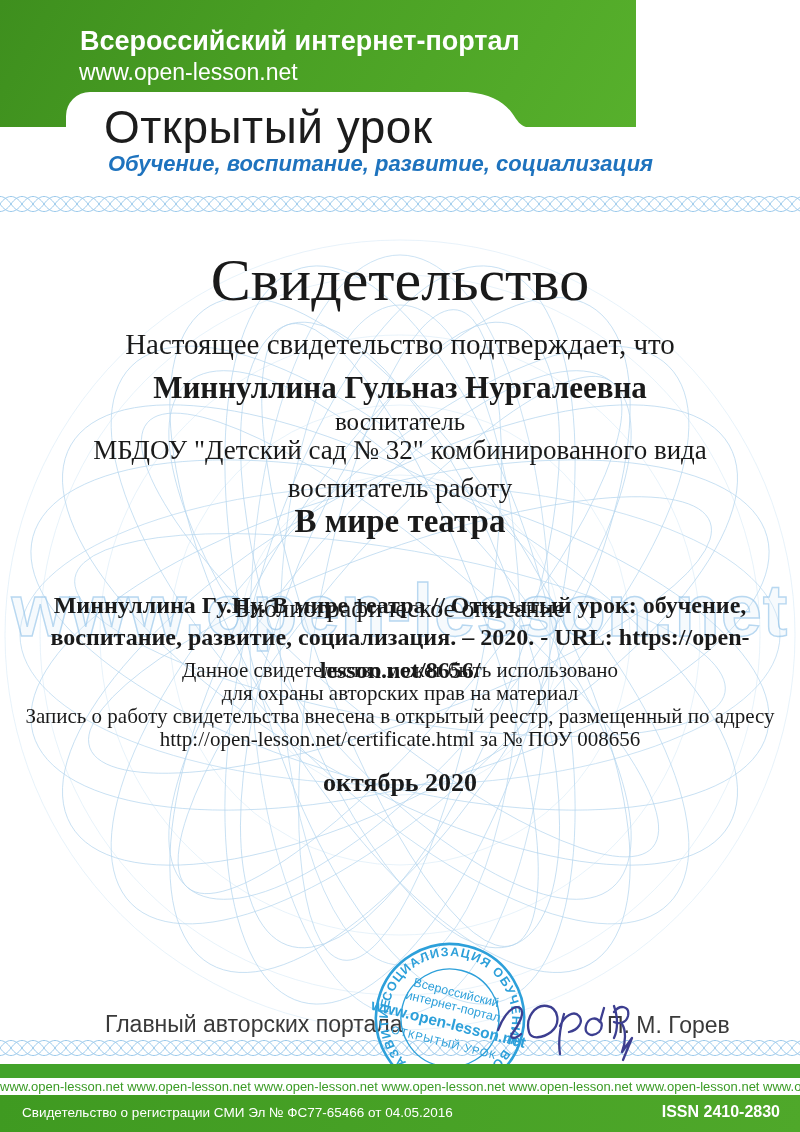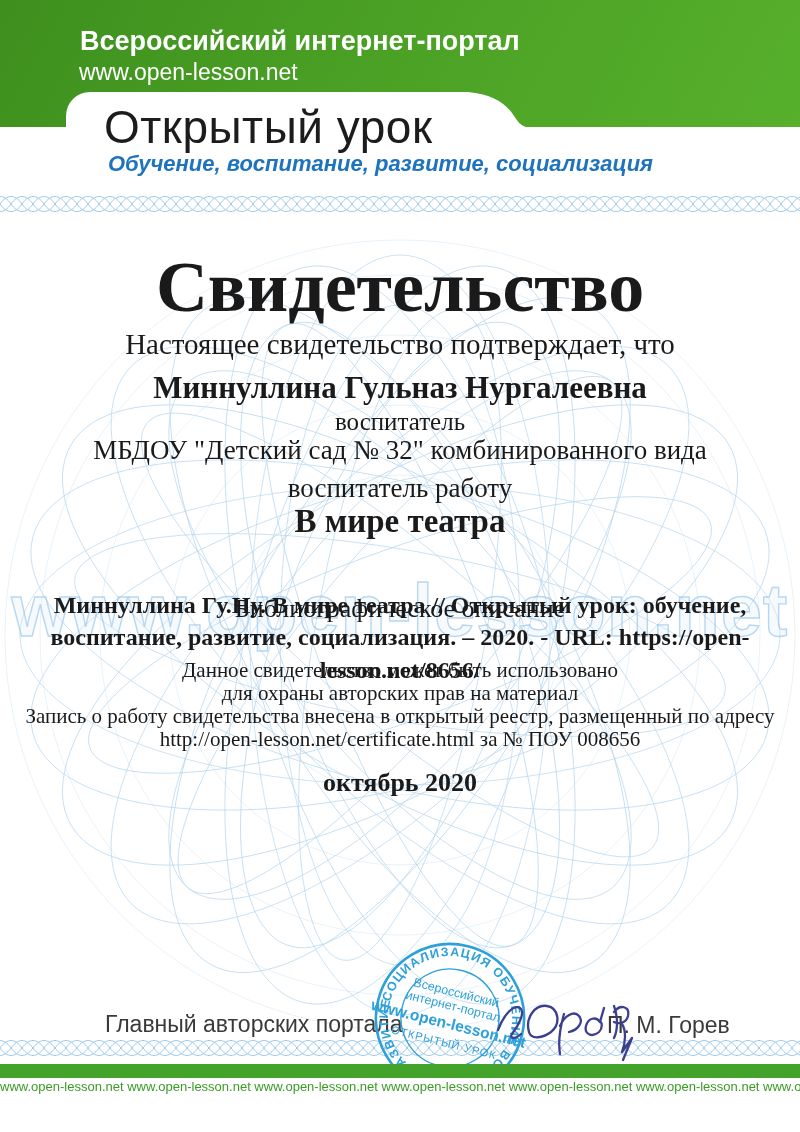--- a/index.html
+++ b/index.html
@@ -9,33 +9,33 @@
   
   .band{position:absolute;left:0;width:800px;height:22px;}
   .band-top{top:193px;}
   .band-bottom{top:1037px;}
   .rosette{position:absolute;left:0;top:215px;}
   .watermark{position:absolute;left:0;right:0;top:568px;text-align:center;font-size:74px;font-weight:bold;
     letter-spacing:1px;color:rgba(222,238,249,0.28);-webkit-text-stroke:1.4px rgba(140,192,231,0.6);
     white-space:nowrap;pointer-events:none;}
 
   
-  .header{position:absolute;left:0;top:0;width:800px;height:127px;
+  .header{position:absolute;left:0;top:0;width:636px;height:127px;
     background:linear-gradient(120deg,#3e8f1e 0%,#4aa024 45%,#57b02c 100%);}
   .portal-title{position:absolute;left:80px;top:26px;color:#fff;font-size:27px;font-weight:bold;}
   .portal-url{position:absolute;left:79px;top:59px;color:#fff;font-size:23px;}
   .white-notch{position:absolute;left:66px;top:92px;width:402px;height:36px;background:#fff;border-radius:24px 0 0 0;}
   .notch-curve{position:absolute;left:468px;top:92px;}
   .site-name{position:absolute;left:104px;top:100px;color:#1c1c1c;font-size:46px;font-weight:500;letter-spacing:0.5px;}
   .site-tagline{position:absolute;left:108px;top:151px;color:#1e73be;font-size:22px;font-style:italic;font-weight:700;}
 
   
   .ctr{position:absolute;left:0;right:0;text-align:center;color:#1a1a1a;
     font-family:"Liberation Serif","DejaVu Serif",serif;}
-  .cert-title{top:246px;font-size:72px;font-weight:bold;}
+  .cert-title{top:246px;font-size:60px;font-weight:normal;}
   .cert-intro{top:328px;font-size:29px;}
   .cert-name{top:370px;font-size:31px;font-weight:bold;}
   .cert-pos{top:408px;font-size:25px;}
   .cert-org{top:435px;font-size:27px;}
   .cert-action{top:473px;font-size:27px;}
   .cert-work{top:503px;font-size:33px;font-weight:bold;}
   .cert-bibl{top:557px;font-size:26px;margin-top:37px;}
   .cert-bibtext{top:589px;left:30px;right:30px;font-size:24px;font-weight:bold;line-height:1.35;}
   .cert-use1{top:658px;font-size:21px;}
   .cert-use2{top:681px;font-size:21px;}
@@ -174,14 +174,18 @@
       <path d="M37,60 C33,46 43,32 55,34 C67,36 69,52 59,60 C51,66 39,68 37,60"></path>
       <path d="M72,42 C68,56 66,70 68,82 M68,54 C72,44 82,38 87,44 C92,50 86,58 77,60"></path>
       <path d="M108,50 C104,44 96,46 94,54 C92,62 100,66 107,60 C111,56 110,50 108,50 L112,36"></path>
       <path d="M122,34 C126,44 126,58 122,66 M122,40 C128,32 138,34 136,44 C134,52 126,52 122,50"></path>
       <path d="M130,52 C134,58 134,70 130,80 L140,66 L131,88"></path>
     </g>
   </svg>
 
   <div class="bar-green-thin"></div>
   <div class="url-strip">www.open-lesson.net www.open-lesson.net www.open-lesson.net www.open-lesson.net www.open-lesson.net www.open-lesson.net www.open-lesson.net www.open-lesson.net www.open-lesson.net</div>
+  <div class="footer-bar">
+    <div class="footer-reg">Свидетельство о регистрации СМИ Эл № ФС77-65466 от 04.05.2016</div>
+    <div class="footer-issn">ISSN 2410-2830</div>
+  </div>
 
 </div>
 
 </body></html>

